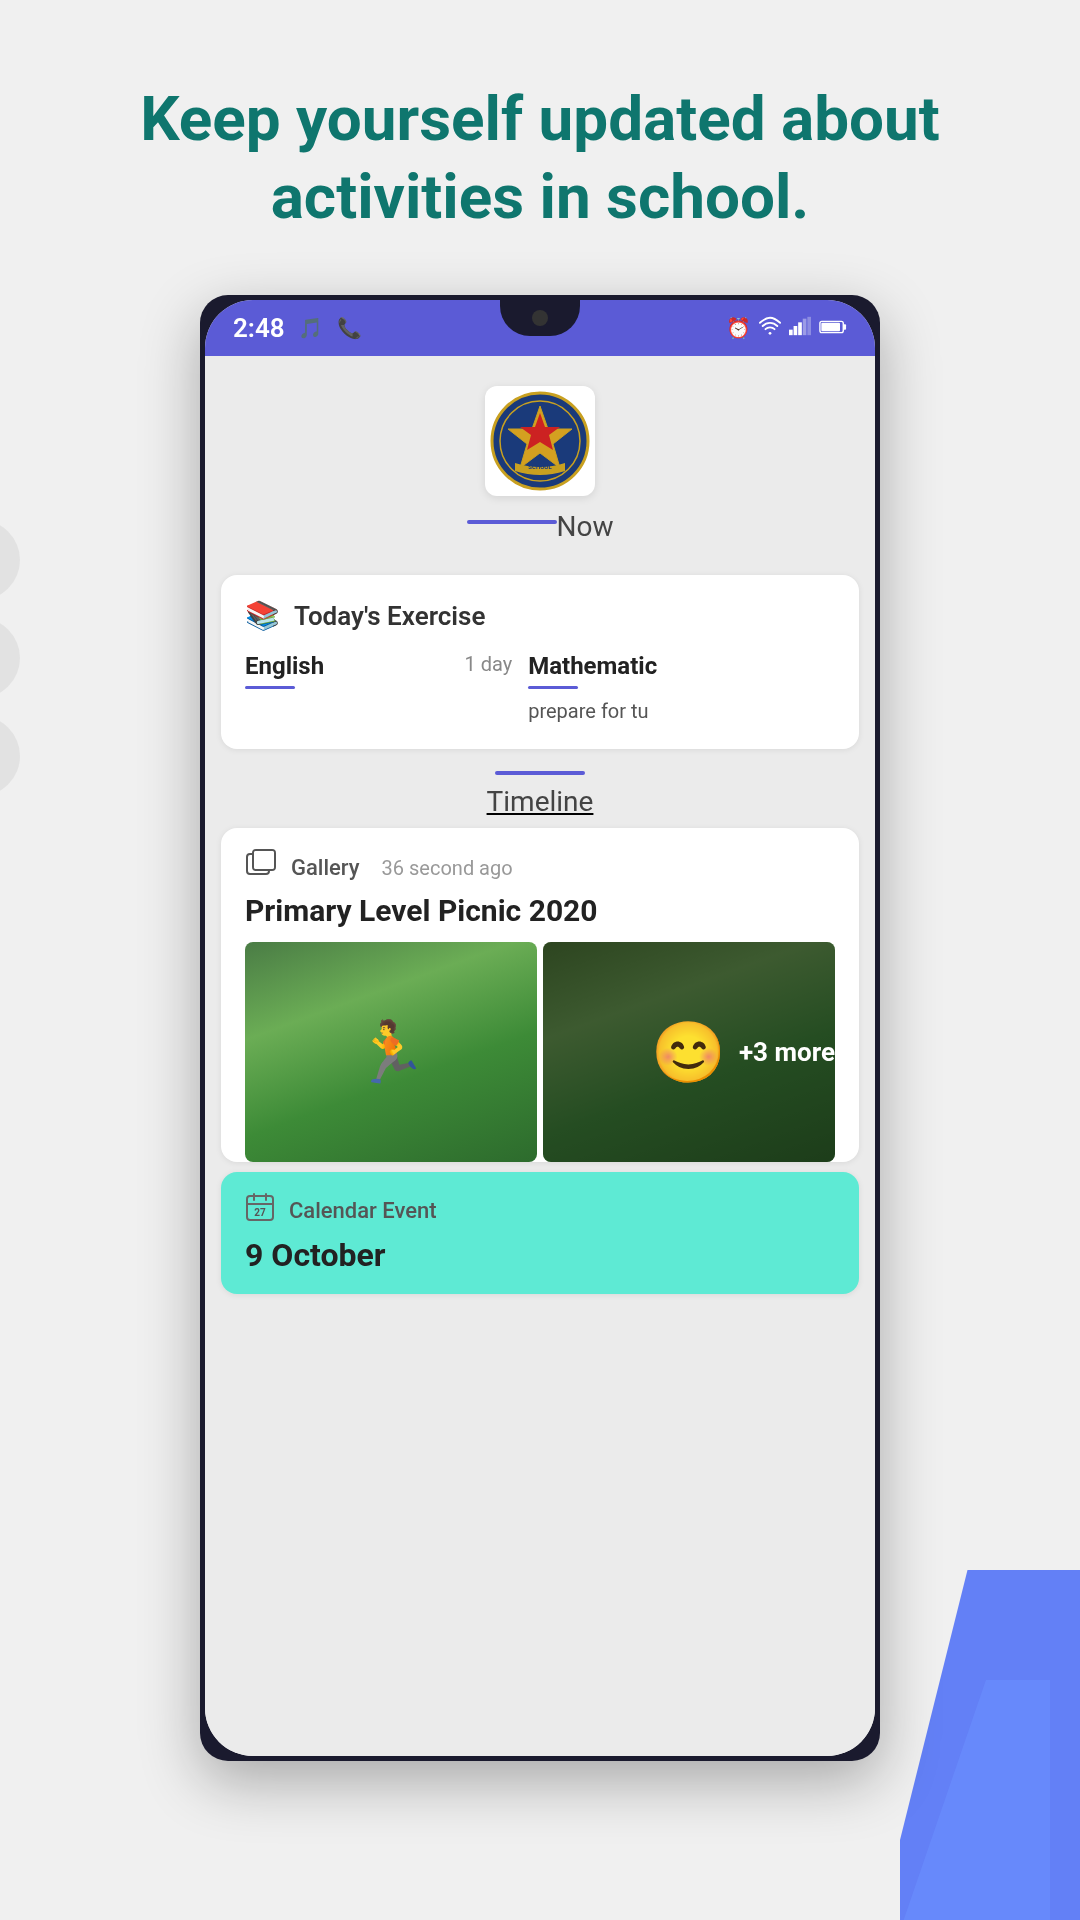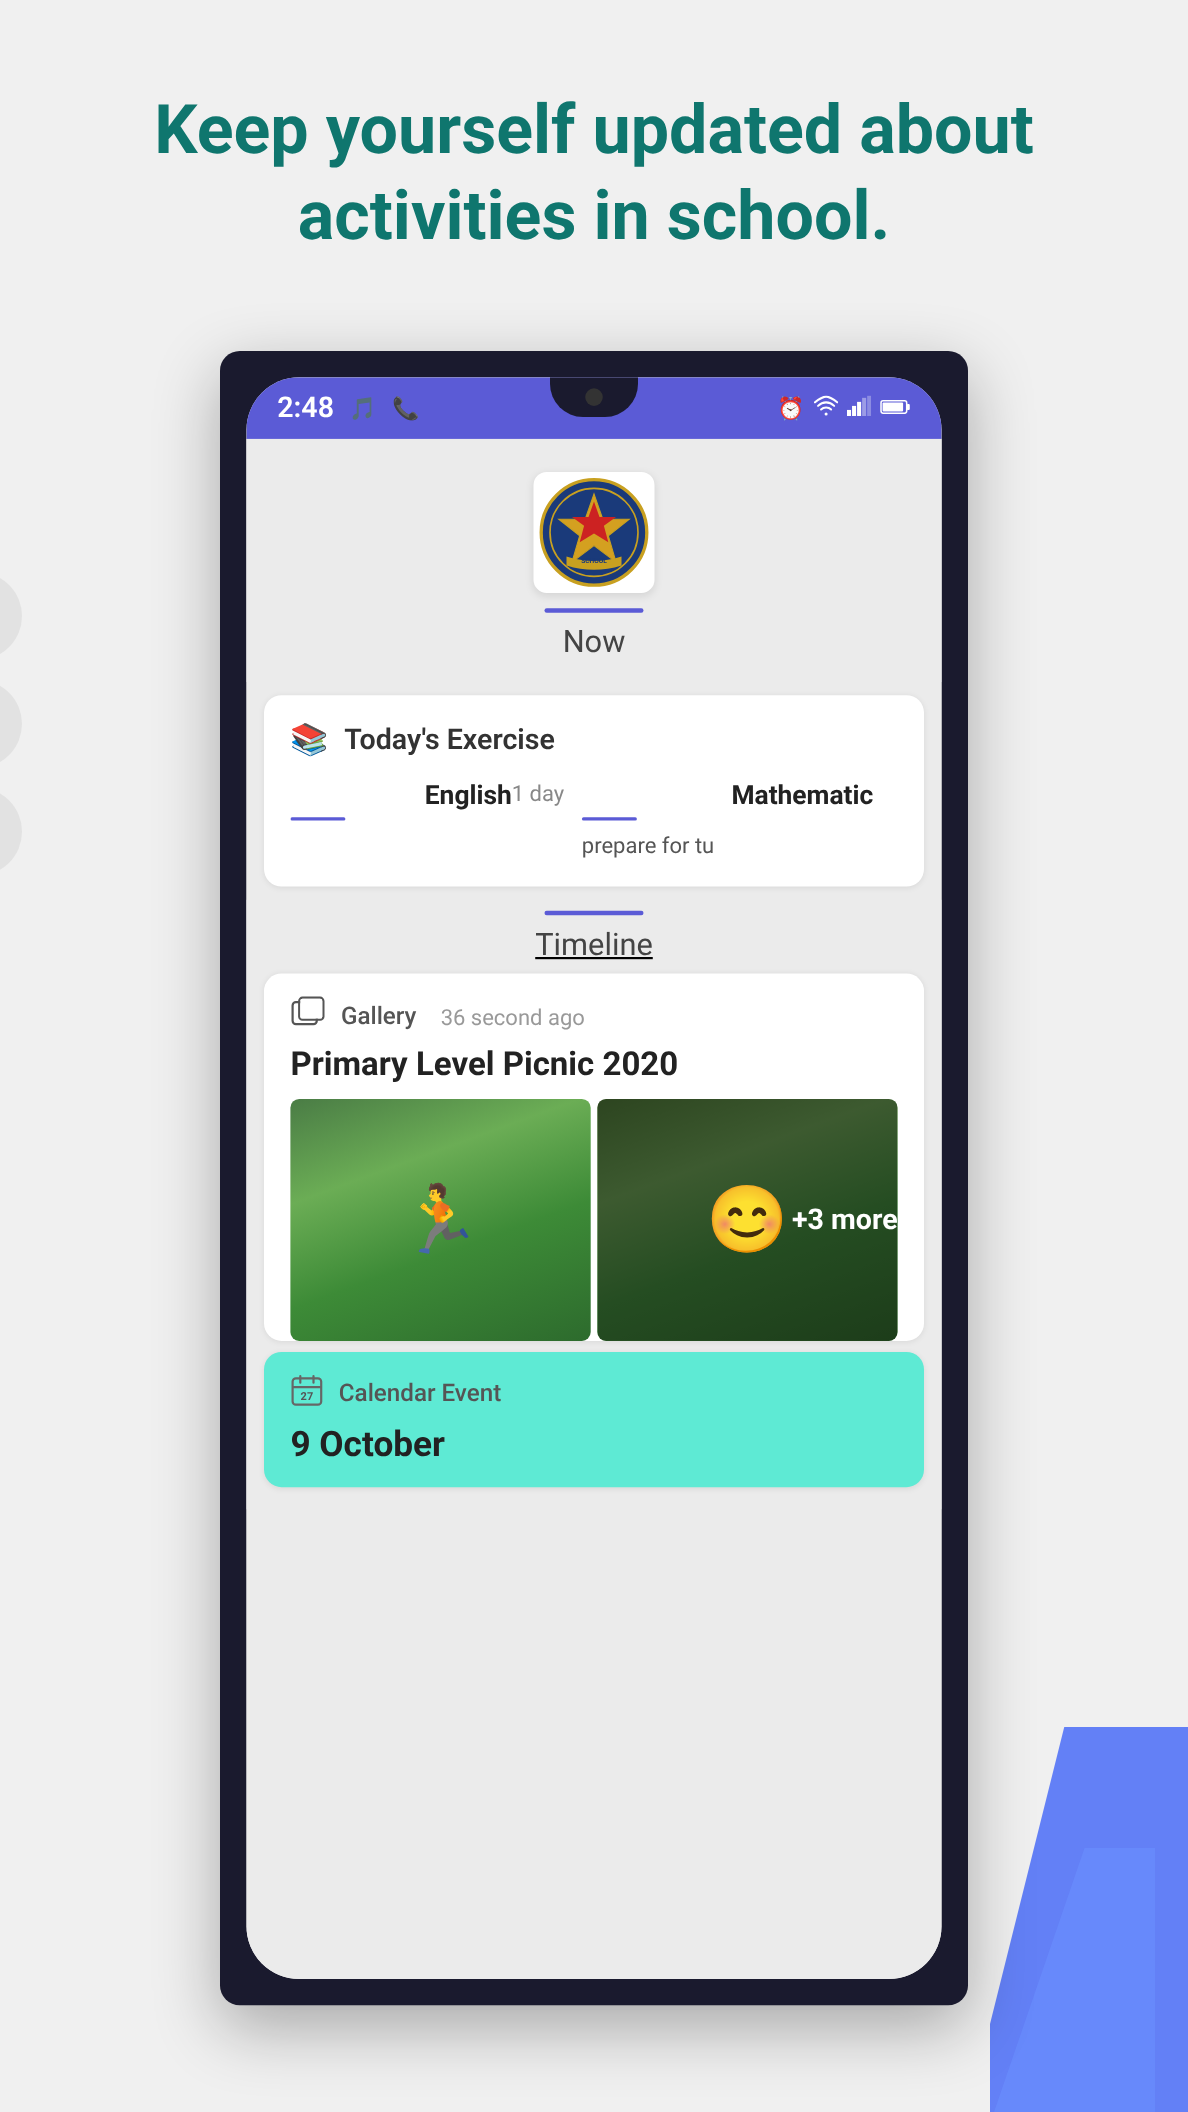--- a/index.html
+++ b/index.html
@@ -74,25 +74,24 @@
     .phone-wrapper {
       display: flex;
       justify-content: center;
       margin-top: 20px;
       position: relative;
       z-index: 2;
     }
     .phone-frame {
       width: 680px;
       background: #1a1a2e;
-      border-radius: 18px;
-      padding: 24px;
+      border-radius: 28px;
+      padding: 5px;
       box-shadow: 0 20px 60px rgba(0,0,0,0.3);
       position: relative;
-      margin-top: 24px;
     }
     .phone-inner {
       border-radius: 48px;
       overflow: hidden;
       background: #ebebeb;
       position: relative;
     }
 
     
     .status-bar {
@@ -170,21 +169,21 @@
     }
     .logo-svg {
       width: 100px;
       height: 100px;
     }
     .tab-indicator-container {
       margin-top: 14px;
       display: flex;
       align-items: center;
       justify-content: space-between;
-      flex-direction: column;
+      flex-direction: row;
     }
     .tab-underline {
       width: 90px;
       height: 4px;
       background: #5b5bd6;
       border-radius: 2px;
       margin-bottom: 10px;
     }
     .tab-label {
       font-size: 28px;
@@ -248,21 +247,21 @@
       color: #888;
       margin-bottom: 8px;
     }
     .subject-desc {
       font-size: 20px;
       color: #555;
       line-height: 1.4;
     }
     .subject-header-row {
       display: flex;
-      justify-content: flex-end;
+      justify-content: space-between;
       align-items: flex-start;
     }
 
     
     .timeline-section {
       background: #ebebeb;
       padding: 10px 0;
     }
     .timeline-tab {
       display: flex;

